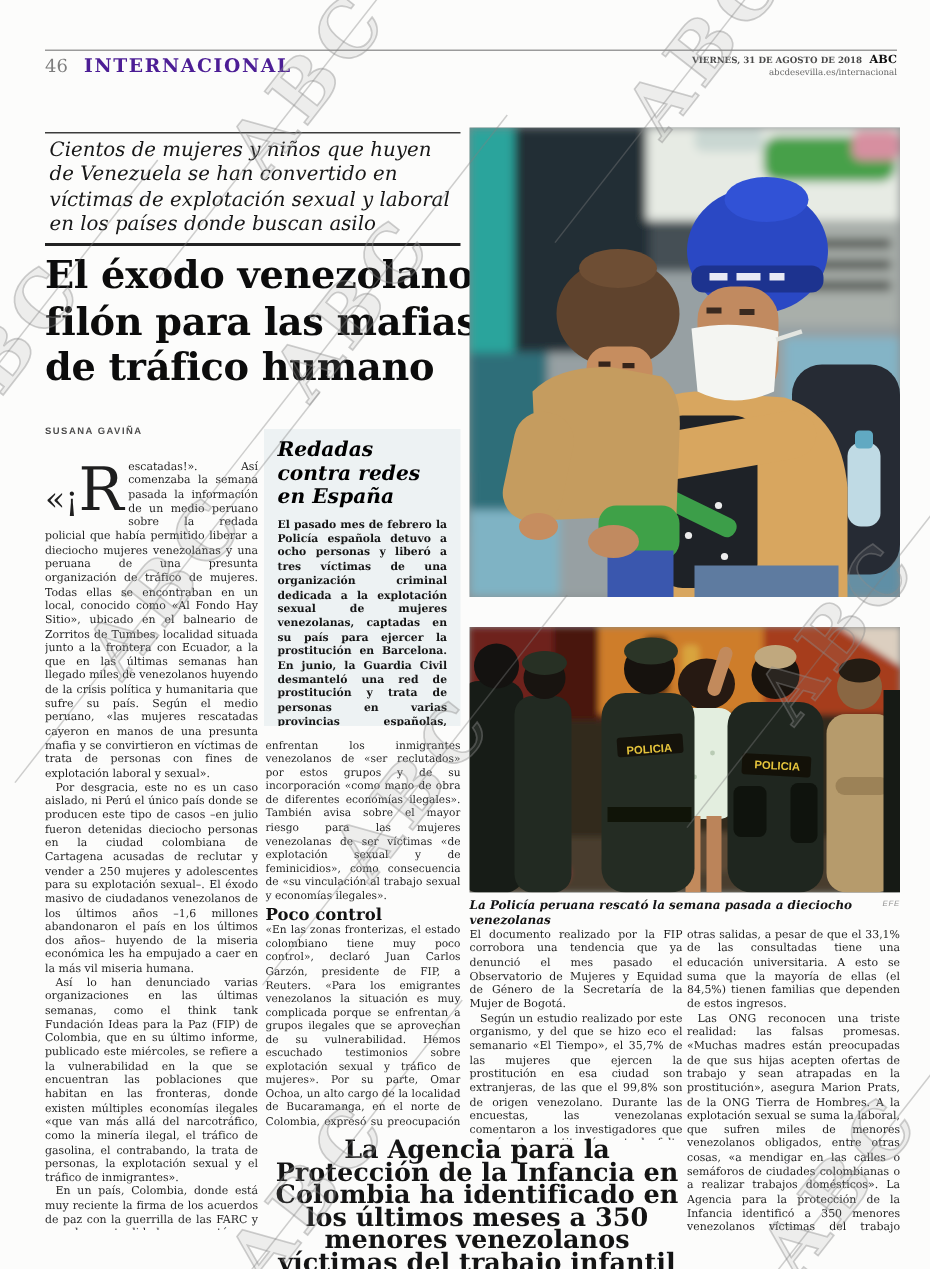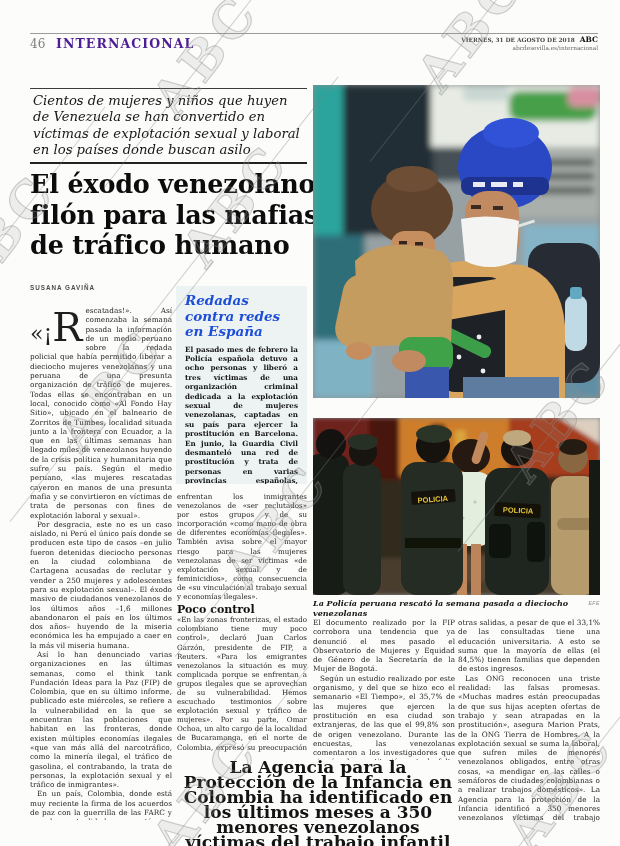--- a/index.html
+++ b/index.html
@@ -43,21 +43,21 @@
   .col3{left:313px;top:618px;width:142px;height:142px;}
   .col4{left:458px;top:618px;width:142px;height:206px;}
   .dc{float:left;margin:1px 3px 0 0;line-height:1;}
   .dcq{font-size:22px;}
   .dcl{font-size:40px;}
   .subhead{margin:4px 0 1px;font-size:11px;font-weight:700;text-align:left;color:#111;}
 
   
   .sidebox{position:absolute;left:176px;top:286px;width:131px;height:198px;box-sizing:border-box;
            background:#edf2f3;padding:7px 9px;overflow:hidden;}
-  .sidebox-title{margin:0 0 5px;font-size:13.5px;line-height:15.5px;font-style:italic;font-weight:700;color:#1d4ed8;}
+  .sidebox-title{margin:0 0 5px;font-size:13.5px;line-height:15.5px;font-style:italic;font-weight:700;color:#000000;}
   .sidebox-body{margin:0;font-size:7.2px;line-height:9.4px;font-weight:700;text-align:justify;color:#161616;
                 hyphens:auto;-webkit-hyphens:auto;}
 
   
   .photo{position:absolute;left:313px;width:287px;overflow:hidden;background:#8a8f90;}
   .photo svg{display:block;width:100%;height:100%;}
   .photo1{top:85px;height:313px;}
   .photo2{top:418px;height:177px;}
   .figcap{position:absolute;left:313px;width:287px;margin:0;font-size:8px;font-weight:700;color:#141414;}
   .figcap .credit{float:right;margin-top:2px;font-family:"Liberation Sans",sans-serif;

